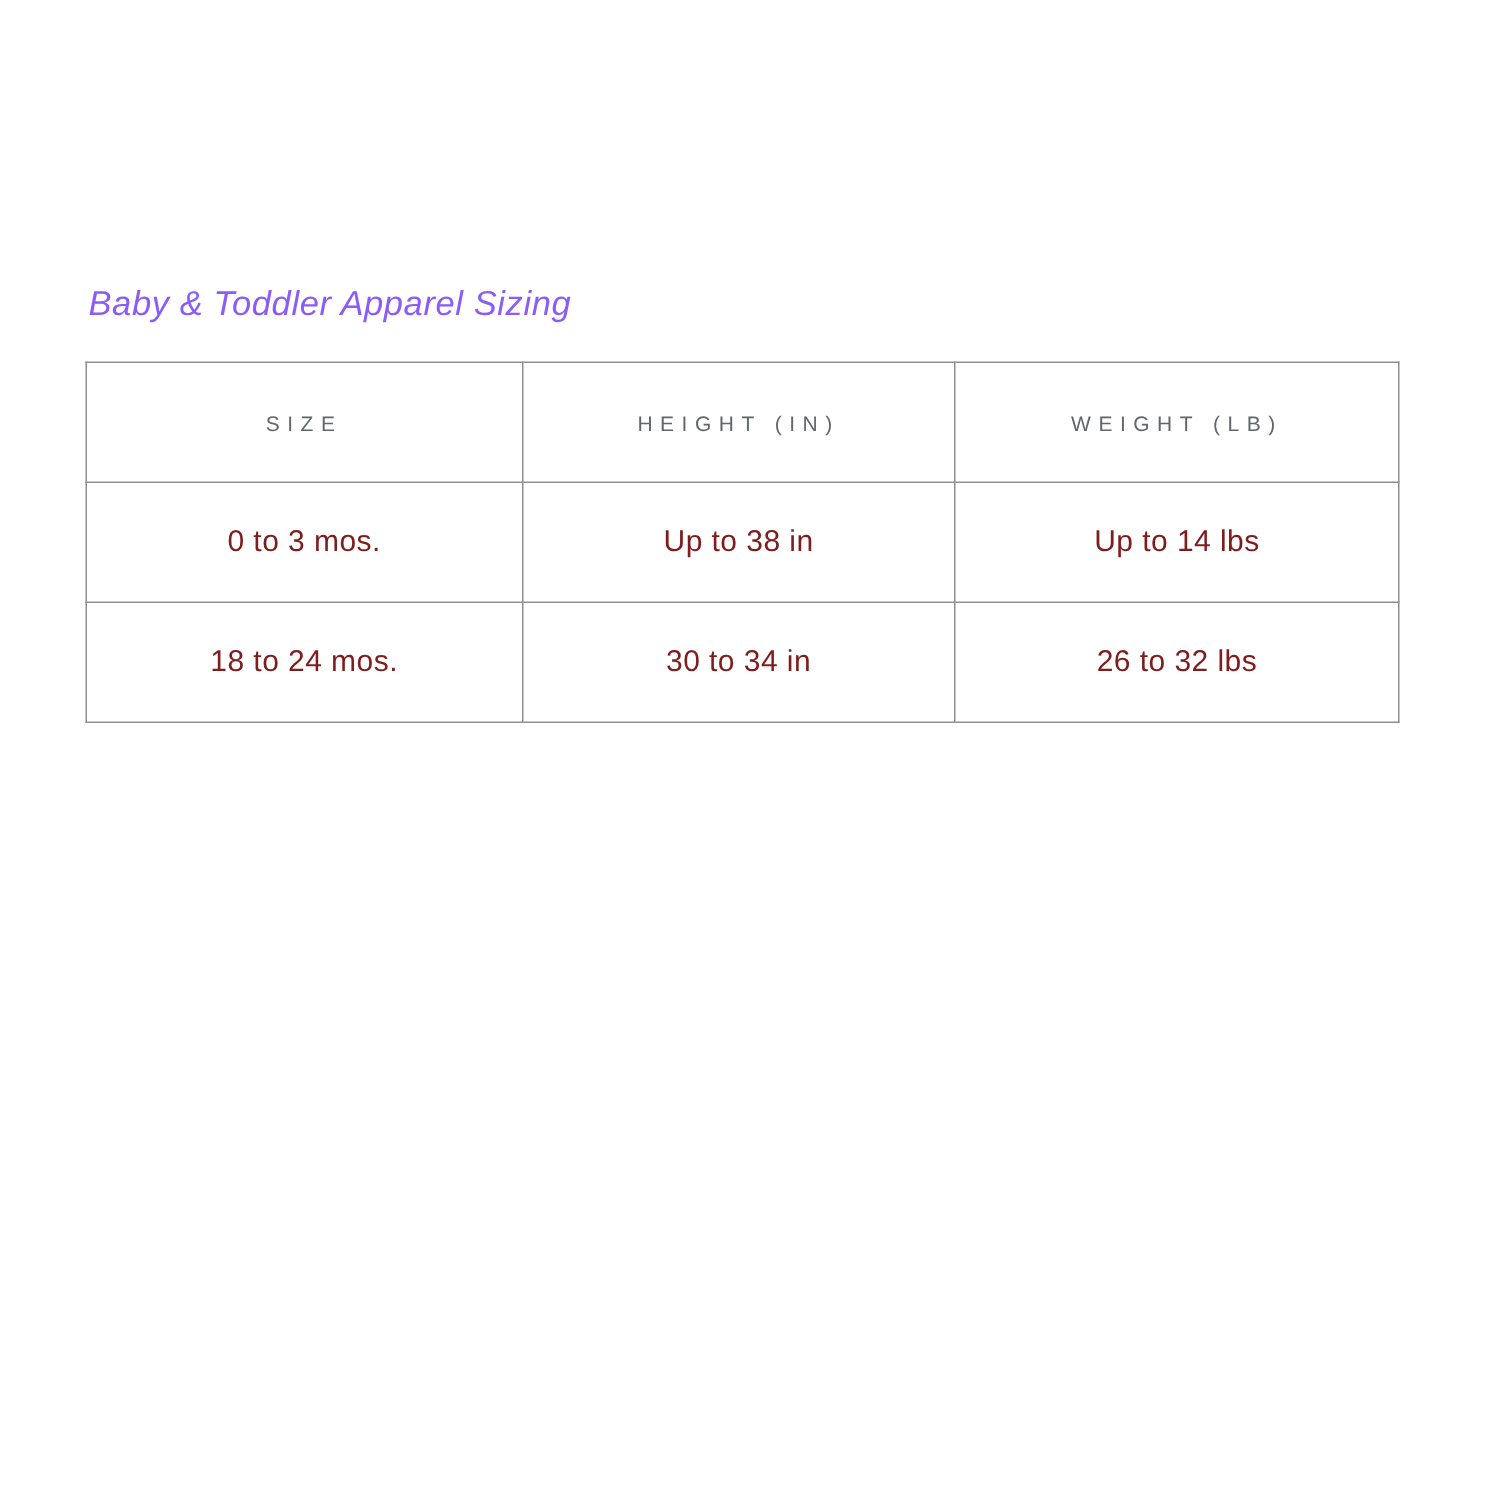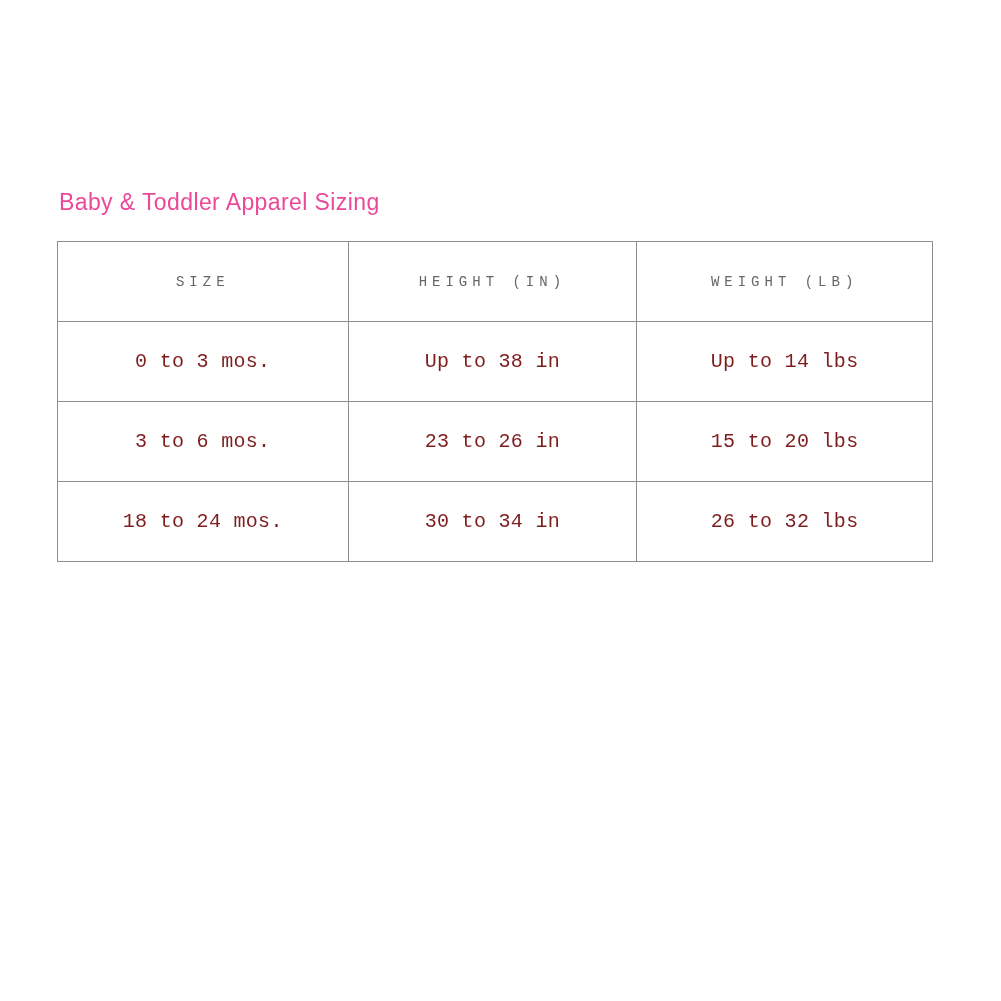--- a/index.html
+++ b/index.html
@@ -16,41 +16,41 @@
     height: 1001px;
     background: #ffffff;
   }
   .title {
     position: absolute;
     left: 59px;
     top: 189px;
     font-size: 23px;
     font-weight: 400;
     letter-spacing: 0.4px;
-    color: #ec4899;
+    color: #8b5cf6;
+    font-style: italic;
   }
   table.sizing-table {
     position: absolute;
     left: 57px;
     top: 241px;
     width: 876px;
     border-collapse: collapse;
     table-layout: fixed;
     background: #ffffff;
   }
   table.sizing-table col.c1 { width: 33.2%; }
   table.sizing-table col.c2 { width: 33.0%; }
   table.sizing-table col.c3 { width: 33.8%; }
   table.sizing-table th,
   table.sizing-table td {
     border: 1px solid #8f8f8f;
     text-align: center;
     vertical-align: middle;
     background: #ffffff;
-    font-family: Liberation Mono, monospace;
   }
   table.sizing-table th {
     height: 80px;
     font-size: 14px;
     font-weight: 400;
     letter-spacing: 5px;
     color: #63676a;
   }
   table.sizing-table td {
     height: 80px;
@@ -79,24 +79,19 @@
           <th>WEIGHT (LB)</th>
         </tr>
     </thead>
     <tbody id="table-body">
         <tr>
           <td>0 to 3 mos.</td>
           <td>Up to 38 in</td>
           <td>Up to 14 lbs</td>
         </tr>
         <tr>
-          <td>3 to 6 mos.</td>
-          <td>23 to 26 in</td>
-          <td>15 to 20 lbs</td>
-        </tr>
-        <tr>
           <td>18 to 24 mos.</td>
           <td>30 to 34 in</td>
           <td>26 to 32 lbs</td>
         </tr>
       </tbody>
   </table>
 </div>
 
 </body></html>

